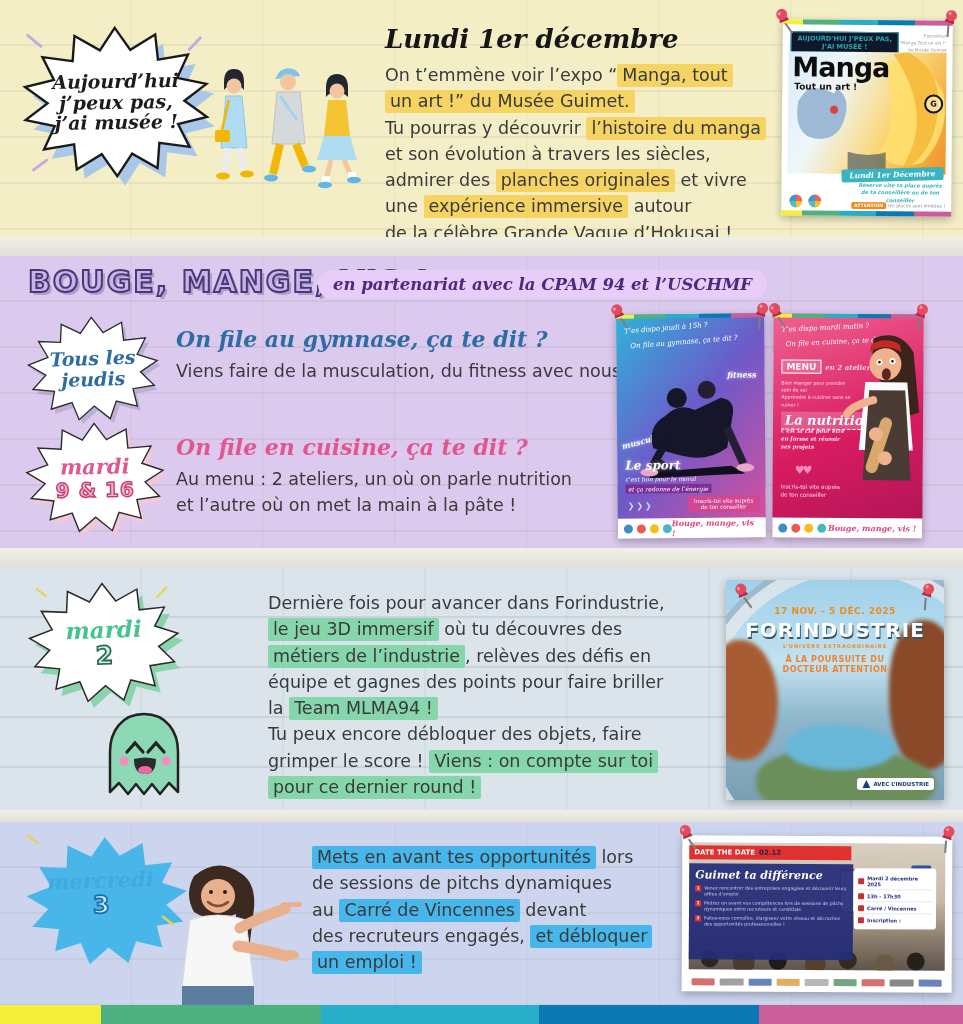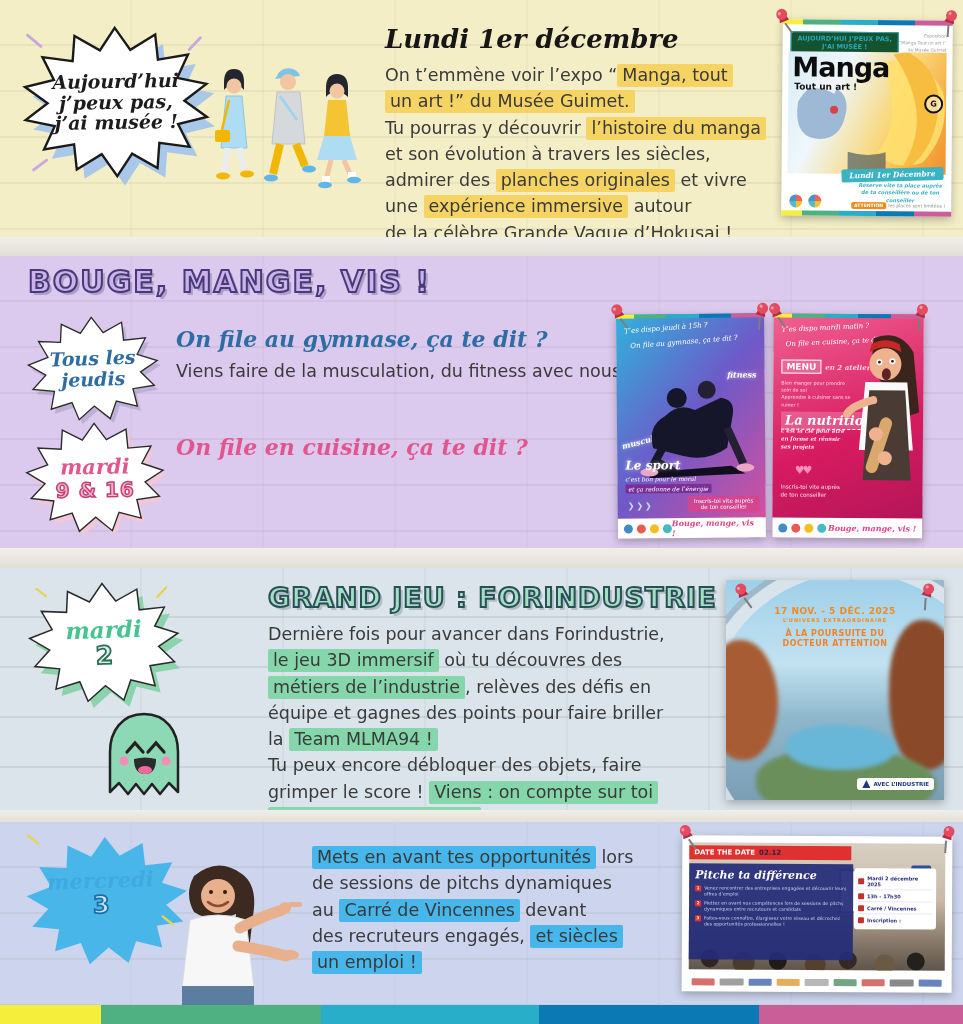--- a/index.html
+++ b/index.html
@@ -68,21 +68,21 @@
   .rainbow{position:absolute;left:0;right:0;height:5px;
      background:linear-gradient(90deg,var(--stripe0) 0 12%,var(--stripe1) 12% 34%,var(--stripe2) 34% 56%,var(--stripe3) 56% 78%,var(--stripe4) 78% 100%);}
   .rainbow.top{top:0;} .rainbow.bot{bottom:0;}
   .pin{position:absolute;width:24px;height:30px;z-index:5;}
   .pin.l{transform:rotate(-22deg);} .pin.r{transform:rotate(18deg);}
   .pin svg{width:100%;height:100%;}
 
   
   .p-manga{left:782px;top:20px;width:170px;height:196px;transform:rotate(.5deg);}
   .p-manga .hdr{position:absolute;top:12px;left:8px;width:100px;border:1.5px solid #2aa7b8;
-      padding:2px 3px;font-size:6.5px;font-weight:800;color:#2aa7b8;text-align:center;background:#14532d;}
+      padding:2px 3px;font-size:6.5px;font-weight:800;color:#2aa7b8;text-align:center;background:#0f172a;}
   .p-manga .corner{position:absolute;top:12px;right:6px;width:52px;font-size:4.4px;color:#999;
       text-align:right;line-height:1.6;}
   .p-manga .art{position:absolute;top:32px;left:6px;right:6px;height:122px;overflow:hidden;
       background:linear-gradient(115deg,#d9edf7 0%,#eef7fb 30%,#f9d77a 62%,#f5a93d 86%,#ef8f2e 100%);}
   .p-manga .art svg{position:absolute;inset:0;width:100%;height:100%;}
   .p-manga .mtitle{position:absolute;top:0px;left:4px;font-size:27px;font-weight:800;color:#0d0d0d;letter-spacing:-1px;}
   .p-manga .msub{position:absolute;top:30px;left:6px;font-size:9px;font-weight:700;color:#111;}
   .p-manga .glogo{position:absolute;right:9px;top:74px;width:15px;height:15px;border:2.5px solid #111;
       border-radius:50%;display:flex;align-items:center;justify-content:center;font-size:8px;font-weight:900;color:#111;background:rgba(255,255,255,.5);}
   .p-manga .ribbon{position:absolute;top:148px;right:8px;background:#3ab3c3;color:#fff;font-size:7.5px;
@@ -275,20 +275,21 @@
           <span class="dotlogo"></span>
         </div>
       <div class="rainbow bot"></div>
     </div>
   </section>
 
   <div class="divider div1"></div>
 
   <section class="s2">
     <h2 class="bubble-title t-bouge" style="position:absolute;left:28px;top:8px;">BOUGE, MANGE, VIS !</h2>
+    <div class="partner-pill script">en partenariat avec la CPAM 94 et l’USCHMF</div>
 
     <div class="burst b-jeudis">
       <svg viewBox="0 0 200 160">
         <polygon fill="rgba(130,130,165,.35)" transform="translate(5,7)" points="100.0,2.0 117.2,25.6 145.5,10.9 147.7,38.1 180.7,35.7 167.3,60.1 197.3,70.6 171.5,86.8 191.6,107.7 159.3,111.8 165.0,138.4 133.5,129.6 123.5,155.7 100.0,136.0 76.5,155.7 66.5,129.6 35.0,138.4 40.7,111.8 8.4,107.7 28.5,86.8 2.7,70.6 32.7,60.1 19.3,35.7 52.3,38.1 54.5,10.9 82.8,25.6"></polygon>
         <polygon fill="#ffffff" stroke="#2b2b2b" stroke-width="2" points="100.0,2.0 117.2,25.6 145.5,10.9 147.7,38.1 180.7,35.7 167.3,60.1 197.3,70.6 171.5,86.8 191.6,107.7 159.3,111.8 165.0,138.4 133.5,129.6 123.5,155.7 100.0,136.0 76.5,155.7 66.5,129.6 35.0,138.4 40.7,111.8 8.4,107.7 28.5,86.8 2.7,70.6 32.7,60.1 19.3,35.7 52.3,38.1 54.5,10.9 82.8,25.6"></polygon>
       </svg>
       <div class="label script preline">Tous les
 jeudis</div>
     </div>
     <div class="content" style="left:176px;top:70px;width:430px;">
@@ -301,20 +302,21 @@
         <polygon fill="#f2c7d8" transform="translate(5,7)" points="100.0,2.0 117.2,25.6 145.5,10.9 147.7,38.1 180.7,35.7 167.3,60.1 197.3,70.6 171.5,86.8 191.6,107.7 159.3,111.8 165.0,138.4 133.5,129.6 123.5,155.7 100.0,136.0 76.5,155.7 66.5,129.6 35.0,138.4 40.7,111.8 8.4,107.7 28.5,86.8 2.7,70.6 32.7,60.1 19.3,35.7 52.3,38.1 54.5,10.9 82.8,25.6"></polygon>
         <polygon fill="#ffffff" stroke="#2b2b2b" stroke-width="2" points="100.0,2.0 117.2,25.6 145.5,10.9 147.7,38.1 180.7,35.7 167.3,60.1 197.3,70.6 171.5,86.8 191.6,107.7 159.3,111.8 165.0,138.4 133.5,129.6 123.5,155.7 100.0,136.0 76.5,155.7 66.5,129.6 35.0,138.4 40.7,111.8 8.4,107.7 28.5,86.8 2.7,70.6 32.7,60.1 19.3,35.7 52.3,38.1 54.5,10.9 82.8,25.6"></polygon>
       </svg>
       <div class="label">
         <span class="script l1">mardi</span>
         <span class="l2">9 &amp; 16</span>
       </div>
     </div>
     <div class="content" style="left:176px;top:178px;width:430px;">
       <h3 class="script event-title pink">On file en cuisine, ça te dit ?</h3>
+      <p style="margin-top:6px;"><span>Au menu : 2 ateliers, un où on parle nutrition</span><br><span>et l’autre où on met la main à la pâte !</span></p>
     </div>
 
     <div class="poster p-gym">
       <span class="pin l" style="left:-8px;top:-12px;">
         <svg viewBox="0 0 24 30">
             <line x1="12" y1="16" x2="15" y2="28" stroke="#7d7d7d" stroke-width="2"></line>
             <path d="M7,14 L17,14 L15,8 L9,8 Z" fill="#b32b44"></path>
             <circle cx="12" cy="6.5" r="5.5" fill="#e34b5f"></circle>
             <circle cx="10" cy="5" r="1.6" fill="#f29aa6"></circle>
           </svg>
@@ -438,21 +440,20 @@
       <path d="M42,4 C64,4 76,21 76,42 L76,82 L67,73 L58,84 L50,74 L42,84 L34,74 L26,84 L17,73 L8,82 L8,42 C8,21 20,4 42,4 Z" fill="#8ed9b5" stroke="#222" stroke-width="2.5" stroke-linejoin="round"></path>
       <polyline points="25,42 33,33 41,42" fill="none" stroke="#222" stroke-width="3.2" stroke-linecap="round"></polyline>
       <polyline points="46,42 54,33 62,42" fill="none" stroke="#222" stroke-width="3.2" stroke-linecap="round"></polyline>
       <circle cx="22" cy="51" r="4.5" fill="#f48db8"></circle>
       <circle cx="64" cy="51" r="4.5" fill="#f48db8"></circle>
       <path d="M32,49 Q43,46 54,49 Q54,64 43,64 Q32,64 32,49 Z" fill="#2b2b2b"></path>
       <ellipse cx="43" cy="60" rx="7" ry="4" fill="#f0699e"></ellipse>
     </svg>
 
     <div class="content" style="left:268px;top:14px;width:452px;">
-      <h2 class="bubble-title t-forind">GRAND JEU : FORINDUSTRIE</h2>
       <p><span>Dernière fois pour avancer dans Forindustrie,</span><br><span class="hl hl-green">le jeu 3D immersif</span><span> où tu découvres des</span><br><span class="hl hl-green">métiers de l’industrie</span><span>, relèves des défis en</span><br><span>équipe et gagnes des points pour faire briller</span><br><span>la </span><span class="hl hl-green">Team MLMA94 !</span><br><span>Tu peux encore débloquer des objets, faire</span><br><span>grimper le score ! </span><span class="hl hl-green">Viens : on compte sur toi</span><br><span class="hl hl-green">pour ce dernier round !</span></p>
     </div>
 
     <div class="poster p-forind">
       <span class="pin l" style="left:6px;top:2px;">
         <svg viewBox="0 0 24 30">
             <line x1="12" y1="16" x2="15" y2="28" stroke="#7d7d7d" stroke-width="2"></line>
             <path d="M7,14 L17,14 L15,8 L9,8 Z" fill="#b32b44"></path>
             <circle cx="12" cy="6.5" r="5.5" fill="#e34b5f"></circle>
             <circle cx="10" cy="5" r="1.6" fill="#f29aa6"></circle>
@@ -466,20 +467,21 @@
             <circle cx="10" cy="5" r="1.6" fill="#f29aa6"></circle>
           </svg>
       </span>
       <div class="ring"></div>
       <div class="blob" style="left:-18px;top:60px;width:70px;height:120px;background:#a85c33;"></div>
       <div class="blob" style="right:-20px;top:40px;width:75px;height:150px;background:#8a4a2a;"></div>
       <div class="blob" style="left:30px;bottom:-18px;width:180px;height:70px;background:#6a8f5a;"></div>
       <div class="blob" style="left:60px;bottom:30px;width:110px;height:45px;background:#68b6d8;"></div>
       <div class="txt">
         <div class="dates">17 NOV. - 5 DÉC. 2025</div>
+        <div class="ftitle">FORINDUSTRIE</div>
         <div class="fsub">L’UNIVERS EXTRAORDINAIRE</div>
         <div class="ftag preline">À LA POURSUITE DU
 DOCTEUR ATTENTION</div>
       </div>
       <div class="badge">
           <i></i>
           <span>AVEC L’INDUSTRIE</span>
         </div>
     </div>
   </section>
@@ -509,21 +511,21 @@
       <path d="M58,62 Q86,52 114,62 L122,130 L50,130 Z" fill="#f7f7f7" stroke="#dcdcdc"></path>
       <path d="M108,70 Q130,58 150,52" stroke="#e8b08c" stroke-width="11" fill="none" stroke-linecap="round"></path>
       <circle cx="153" cy="50" r="6" fill="#e8b08c"></circle>
       <rect x="156" y="44" width="14" height="5" rx="2.5" fill="#e8b08c"></rect>
       <path d="M106,88 Q134,92 154,98" stroke="#e8b08c" stroke-width="11" fill="none" stroke-linecap="round"></path>
       <ellipse cx="158" cy="97" rx="9" ry="5" fill="#e8b08c"></ellipse>
       <rect x="50" y="128" width="72" height="19" fill="#5b7da0"></rect>
     </svg>
 
     <div class="content" style="left:312px;top:14px;width:352px;">
-      <p><span class="hl hl-cyan">Mets en avant tes opportunités</span><span> lors</span><br><span>de sessions de pitchs dynamiques</span><br><span>au </span><span class="hl hl-cyan">Carré de Vincennes</span><span> devant</span><br><span>des recruteurs engagés, </span><span class="hl hl-cyan">et siècles</span><br><span class="hl hl-cyan">un emploi !</span></p>
+      <p><span class="hl hl-cyan">Mets en avant tes opportunités</span><span> lors</span><br><span>de sessions de pitchs dynamiques</span><br><span>au </span><span class="hl hl-cyan">Carré de Vincennes</span><span> devant</span><br><span>des recruteurs engagés, </span><span class="hl hl-cyan">et débloquer</span><br><span class="hl hl-cyan">un emploi !</span></p>
     </div>
 
     <div class="poster p-pitch">
       <span class="pin l" style="left:-6px;top:-12px;">
         <svg viewBox="0 0 24 30">
             <line x1="12" y1="16" x2="15" y2="28" stroke="#7d7d7d" stroke-width="2"></line>
             <path d="M7,14 L17,14 L15,8 L9,8 Z" fill="#b32b44"></path>
             <circle cx="12" cy="6.5" r="5.5" fill="#e34b5f"></circle>
             <circle cx="10" cy="5" r="1.6" fill="#f29aa6"></circle>
           </svg>
@@ -545,21 +547,21 @@
         <div class="head" style="left:116px;bottom:-5px;width:21px;height:21px;background:#55402e;"></div>
         <div class="head" style="left:150px;bottom:1px;background:#332a24;"></div>
         <div class="head" style="left:186px;bottom:-4px;width:20px;height:20px;background:#6b5a43;"></div>
         <div class="head" style="left:218px;bottom:0px;background:#24201c;"></div>
       </div>
       <div class="banner">
         <span>DATE THE DATE</span>
           <b>02.12</b>
       </div>
       <div class="navy">
-        <h4>Pitche ta différence</h4>
+        <h4>Guimet ta différence</h4>
         <div class="bull">
             <i>1</i>
             <span>Venez rencontrer des entreprises engagées et découvrir leurs offres d’emploi</span>
           </div>
         <div class="bull">
             <i>2</i>
             <span>Mettez en avant vos compétences lors de sessions de pitchs dynamiques entre recruteurs et candidats</span>
           </div>
         <div class="bull">
             <i>3</i>

